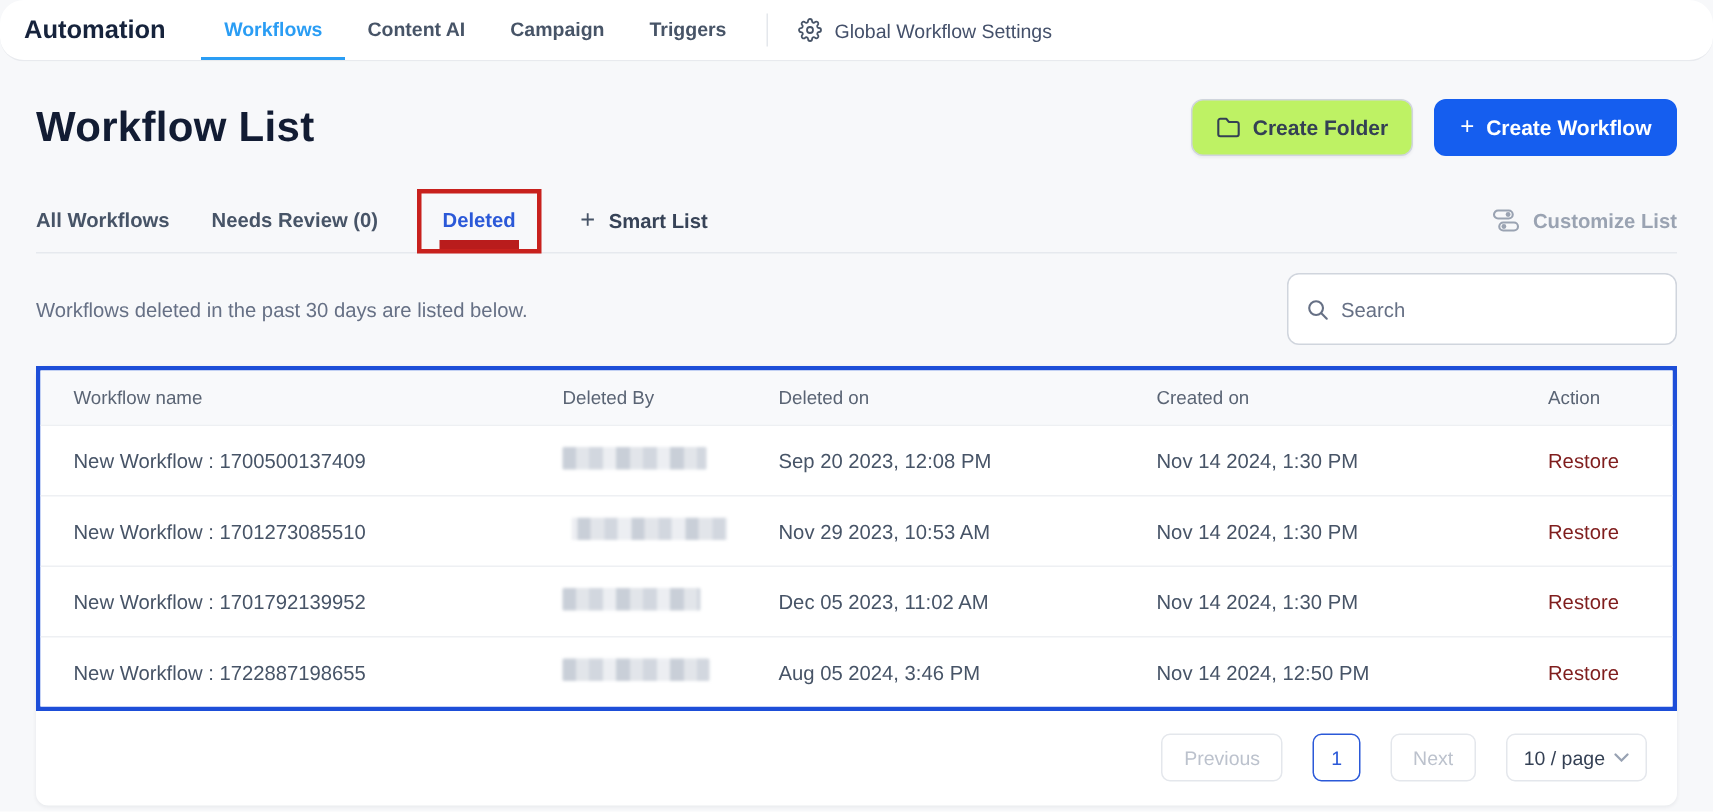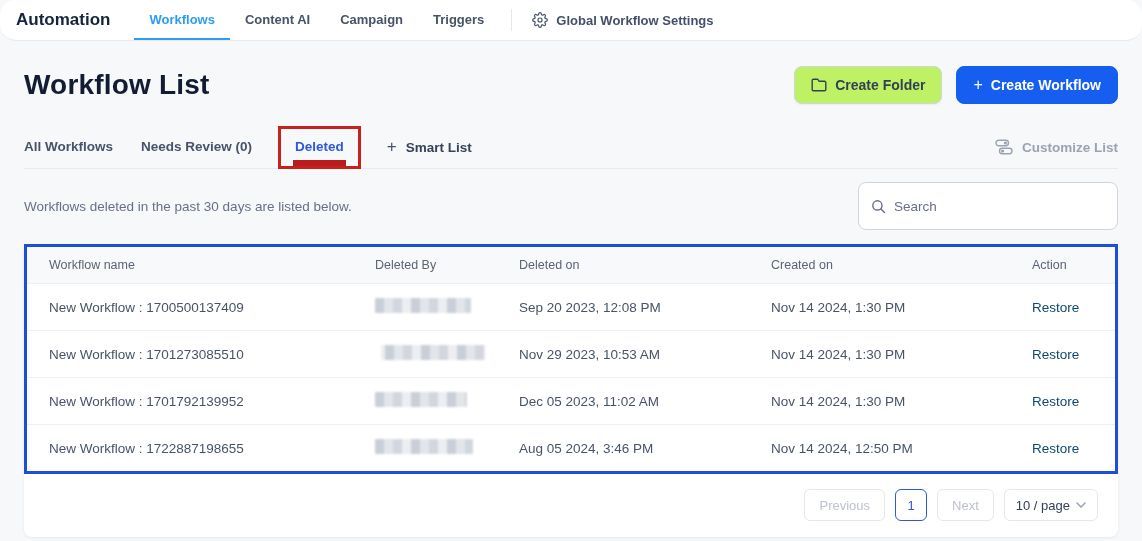--- a/index.html
+++ b/index.html
@@ -18,21 +18,21 @@
     display:flex; align-items:stretch; padding:0 16px;border-radius:16px;
   }
   .app-title { font-size:17px; font-weight:700; color:#16233c; align-self:center; margin-right:24px; }
   .nav-tab {
     display:flex; align-items:center; padding:0 15px;
     font-size:13px; font-weight:600; color:#475467;
     border-bottom:2px solid transparent; cursor:pointer; white-space:nowrap;
   }
   .nav-tab.active { color:#2a9df4; border-bottom-color:#2a9df4; }
   .topbar-divider { width:1px; background:#e4e7ec; margin:9px 12px; }
-  .global-settings { display:flex; align-items:center; gap:8px; padding:18px 8px; font-size:13px; font-weight:700; color:#44506a; cursor:pointer; }
+  .global-settings { display:flex; align-items:center; gap:8px; padding:18px 8px; font-size:13px; font-weight:400; color:#44506a; cursor:pointer; }
 
   
   .content { padding:0 24px; }
   .page-head { display:flex; justify-content:space-between; align-items:center; padding-top:25px; }
   .page-title { font-size:28px; font-weight:700; color:#121c33; letter-spacing:.2px; }
   .head-actions { display:flex; gap:14px; }
   .btn {
     height:38px; border-radius:8px; font-size:14px; font-weight:600;
     display:inline-flex; align-items:center; gap:8px; padding:0 16px; cursor:pointer;
     font-family:"Liberation Sans", sans-serif;
@@ -69,32 +69,32 @@
   .search-box input::placeholder { color:#667085; }
 
   
   .card { margin-top:14px; background:#fff; border-radius:8px; box-shadow:0 1px 3px rgba(16,24,40,.07); }
   .table-annotation { border:3px solid #1d4ed8; }
   .thead, .trow { display:grid; grid-template-columns:348px 144px 252px 261px 1fr; align-items:center; }
   .thead { height:36px; background:#f8f9fb; font-size:12.5px; color:#5a6474; }
   .th:first-child, .td:first-child { padding-left:22px; }
   .trow { height:47px; font-size:13.5px; color:#475467; border-top:1px solid #eef0f3; background:#fff; }
   .td.name { color:#475467; }
-  .restore { color:#0c4a6e; text-decoration:none; cursor:pointer; }
+  .restore { color:#7f1d1d; text-decoration:none; cursor:pointer; }
   .redacted {
     display:inline-block; height:15px; width:96px; border-radius:1px;
     filter:blur(1.2px);
     background:repeating-linear-gradient(90deg,#c9cfd8 0 9px,#e2e5ea 9px 18px,#d2d7df 18px 27px,#eceef2 27px 36px);
   }
   .trow:nth-child(3) .redacted { width:104px; margin-left:6px; background-position:4px 0; }
   .trow:nth-child(4) .redacted { width:92px; }
   .trow:nth-child(5) .redacted { width:98px; }
 
   
-  .pagination { display:flex; justify-content:flex-end; align-items:center; gap:10px; padding:15px 20px 16px; }
+  .pagination { display:flex; justify-content:flex-end; align-items:center; gap:20px; padding:15px 20px 16px; }
   .pg-btn {
     height:32px; min-width:32px; padding:0 14px; border:1px solid #e4e7ec; border-radius:6px;
     background:#fff; font-size:13px; color:#bcc2cd; display:inline-flex; align-items:center;
     justify-content:center; gap:6px; font-family:"Liberation Sans", sans-serif; cursor:pointer;
   }
   .pg-num { padding:0; width:32px; border-color:#2b59d8; color:#2b59d8; }
   .pg-size { padding:0 11px; color:#344054; }
 </style>
 </head>
 <body>

